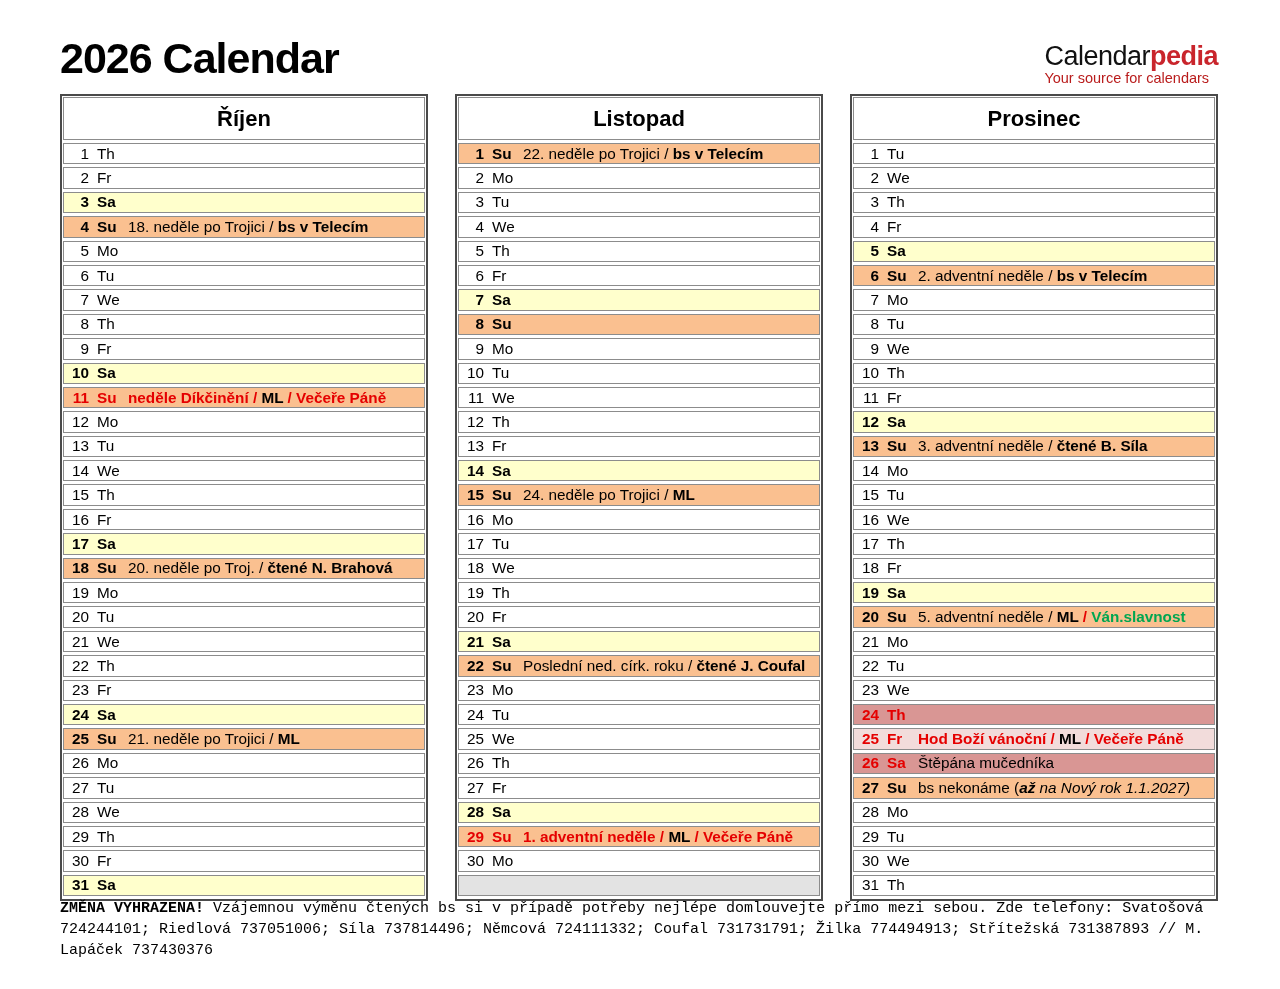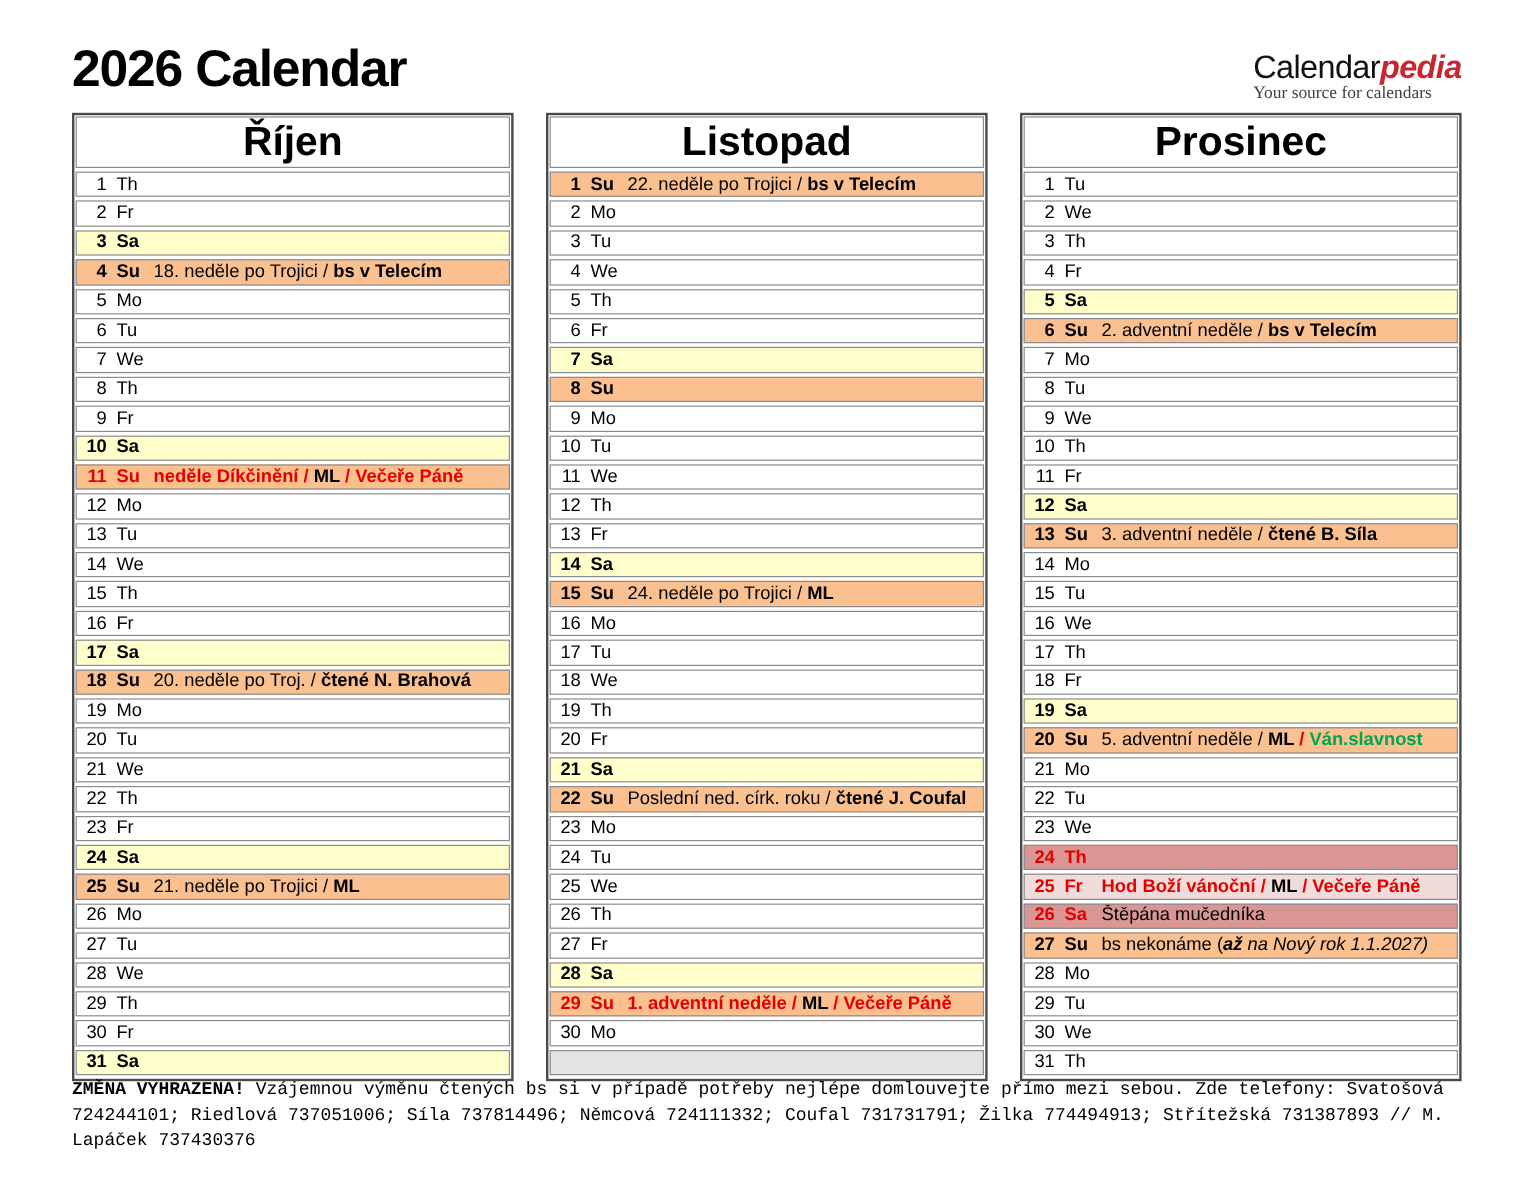--- a/index.html
+++ b/index.html
@@ -2,27 +2,27 @@
 <html><head>
 <meta charset="utf-8">
 <style>
   html,body{margin:0;padding:0;background:#fff;}
   body{width:1280px;height:989px;position:relative;font-family:"Liberation Sans",sans-serif;color:#000;}
 
   .header-row{position:absolute;top:36px;left:60px;width:1158px;display:flex;justify-content:space-between;align-items:flex-start;}
   .page-title{margin:0;font-size:43px;font-weight:bold;letter-spacing:-1px;line-height:1.05;}
   .logo{margin-top:6px;line-height:1.05;}
   .logo-line{font-size:27px;letter-spacing:-0.5px;color:#111;}
-  .logo-red{color:#c9252c;font-weight:bold;font-style:italic;}
-  .logo-tag{font-size:14.5px;color:#404040;margin-top:1px;font-family:Liberation Serif, serif;}
+  .logo-red{color:#c9252c;font-weight:bold;}
+  .logo-tag{font-size:14.5px;color:#b91c1c;margin-top:1px;}
 
   .months{position:absolute;top:94px;left:60px;display:flex;gap:27px;}
   .month{width:368px;box-sizing:border-box;border:2px solid #4a4a4a;background:#fff;padding:1px 1px 3px 1px;}
   .cell{box-sizing:border-box;border:1px solid #8c8c8c;margin-top:3px;background:#fff;}
-  .month-title{margin-top:0;height:43px;display:flex;align-items:center;justify-content:center;font-size:34px;font-weight:bold;}
+  .month-title{margin-top:0;height:43px;display:flex;align-items:center;justify-content:center;font-size:22px;font-weight:bold;}
   .row{height:21.4px;display:flex;align-items:center;font-size:15.3px;white-space:nowrap;overflow:hidden;}
   .num{width:25px;text-align:right;flex:none;}
   .dow{width:25px;margin-left:8px;flex:none;}
   .note{margin-left:6px;}
 
   .t-saturday{background:#FFFFCC;}
   .t-sunday{background:#FAC090;}
   .t-holiday_dark{background:#D99694;}
   .t-holiday_light{background:#F2DCDB;}
   .t-empty{background:#E3E3E3;}

